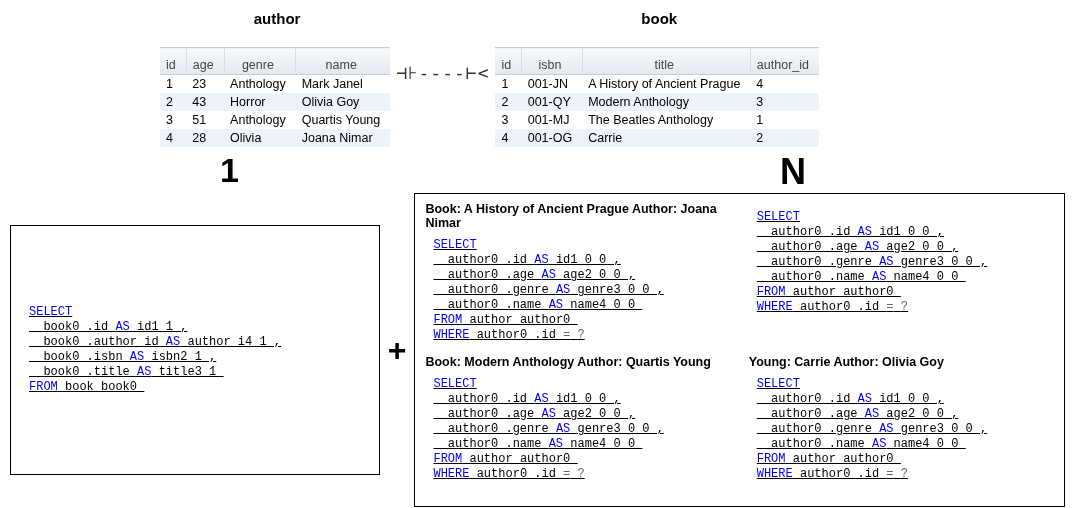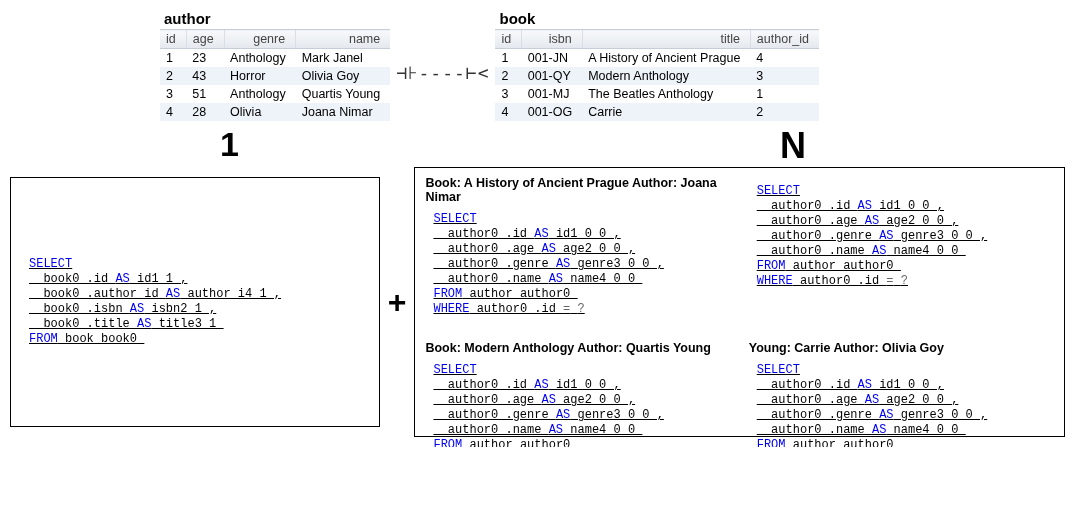--- a/index.html
+++ b/index.html
@@ -15,36 +15,37 @@
     display: flex;
     align-items: flex-start;
     gap: 0;
     margin-bottom: 4px;
     margin-left: 150px;
   }
   .table-block { }
   .table-title {
     font-weight: bold;
     font-size: 15px;
-    margin-bottom: 2px;
+    margin-bottom: 20px;
     padding-left: 4px;
+    text-align: center;
   }
   table.data-grid {
     border-collapse: collapse;
     min-width: 230px;
   }
   table.data-grid th {
-    text-align: right;
+    text-align: center;
     font-weight: normal;
     color: #444;
     background: linear-gradient(#f8f9fb, #e4e8ee);
     border-top: 1px solid #c7cdd6;
     border-bottom: 1px solid #c7cdd6;
     border-left: 1px solid #d9dee6;
-    padding: 2px 10px 2px 6px;
+    padding: 10px 10px 2px 6px;
     font-size: 12.5px;
   }
   table.data-grid th:first-child { border-left: none; }
   table.data-grid td {
     padding: 2px 10px 2px 6px;
     font-size: 12.5px;
   }
   table.data-grid tr.even td { background: #edf3f9; }
   table.data-grid tr.odd td { background: #fff; }
   .relation {
@@ -85,25 +86,25 @@
   }
   .sql-box.left {
     width: 375px;
     height: 250px;
     display: flex;
     flex-direction: column;
     justify-content: center;
   }
   .sql-box.right {
     width: 660px;
-    height: 270px;
+    height: 314px;
     display: grid;
     grid-template-columns: 1fr 1fr;
     grid-template-rows: 1fr 1fr;
-    gap: 16px 18px;
+    gap: 4px 18px;
   }
   .plus {
     font-size: 32px;
     font-weight: bold;
     padding: 0 4px;
   }
   .query-block { }
   .query-title {
     font-weight: bold;
     font-size: 12.5px;

